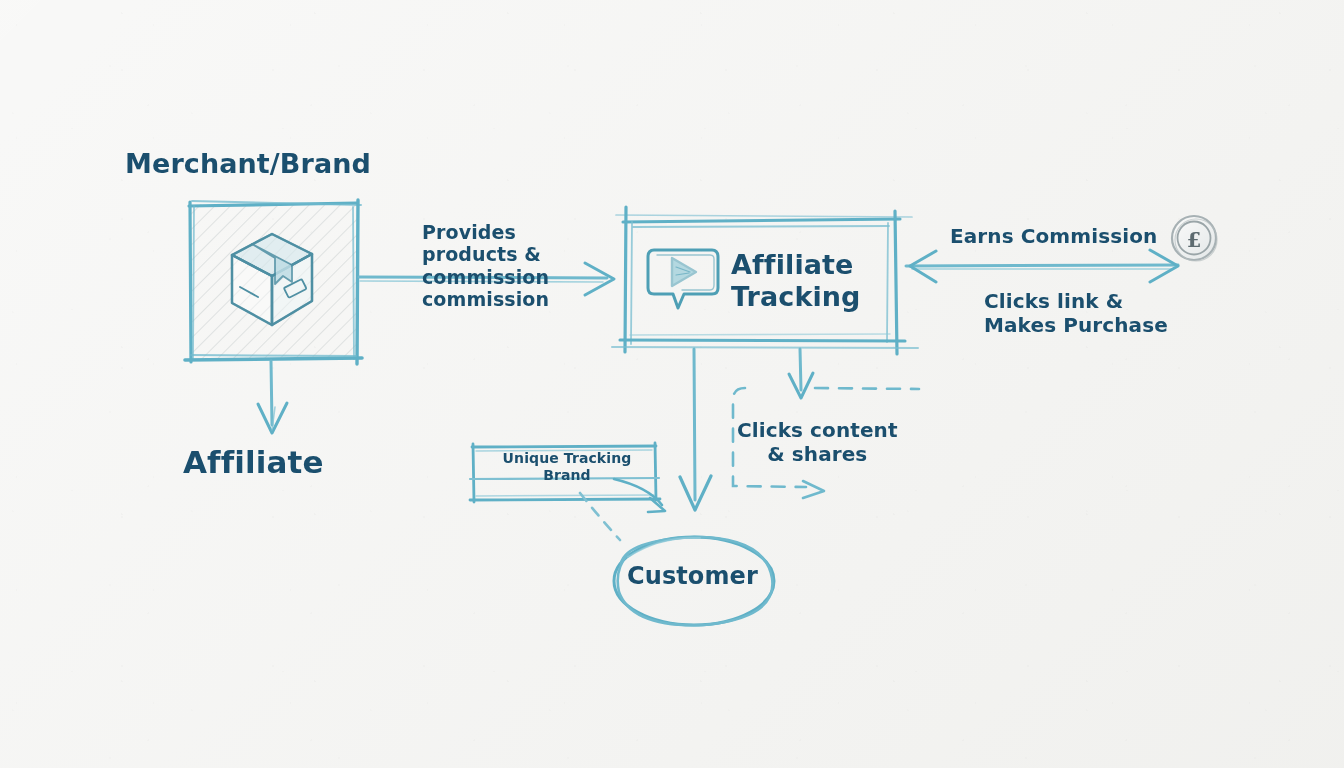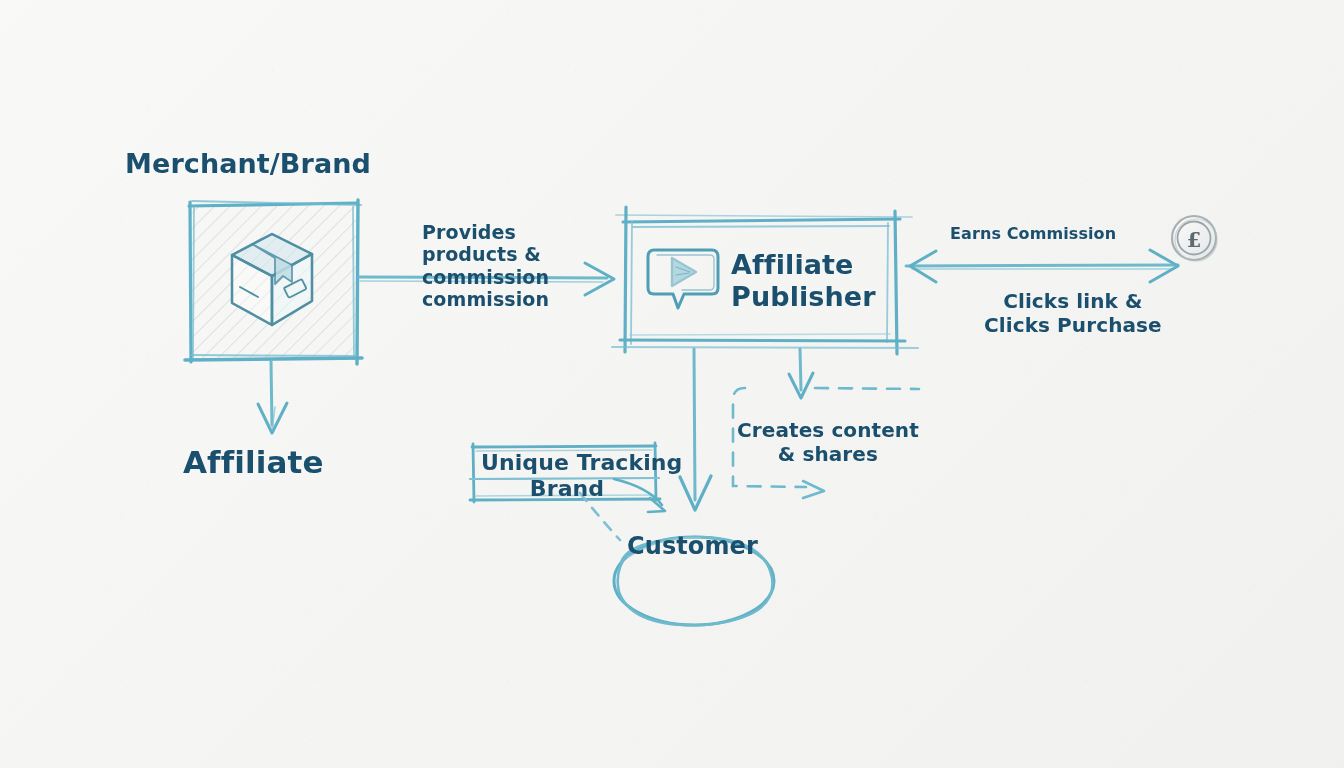--- a/index.html
+++ b/index.html
@@ -30,25 +30,25 @@
     font-family:"DejaVu Sans", sans-serif;
     color:#1b4f6e;
     white-space:pre;
     line-height:1.18;
     letter-spacing:0.1px;
   }
   .title-merchant{left:125px;top:148px;font-size:27px;font-weight:700;text-align:center;}
   .title-affiliate{left:183px;top:444px;font-size:31px;font-weight:700;}
   .pub-title{left:731px;top:249px;font-size:27px;font-weight:700;text-align:left;}
   .edge-left{left:422px;top:221px;font-size:19px;font-weight:700;}
-  .edge-right-top{left:950px;top:225px;font-size:16px;font-weight:600;}
-  .edge-right-bot{left:984px;top:290px;font-size:20px;font-weight:600;text-align:center;}
+  .edge-right-top{left:950px;top:225px;font-size:20px;font-weight:600;}
+  .edge-right-bot{left:984px;top:290px;font-size:20px;font-weight:600;text-align:left;}
   .creates{left:737px;top:419px;font-size:20px;font-weight:600;text-align:center;}
-  .tracking{left:481px;top:450px;font-size:22px;font-weight:600;text-align:center;width:172px;}
-  .customer{left:627px;top:532px;font-size:24px;font-weight:600;}
+  .tracking{left:481px;top:450px;font-size:14px;font-weight:600;text-align:center;width:172px;}
+  .customer{left:627px;top:562px;font-size:24px;font-weight:600;}
 </style>
 </head>
 <body>
 
 <div id="stage">
 
   <div class="paper"></div>
 
   <svg id="diagram" viewBox="0 0 1344 768">
     <defs>
@@ -177,27 +177,27 @@
       <path d="M621 563 Q627 540 695 537 Q765 537 772 578 Q778 618 704 625 Q632 628 619 592 Q614 570 628 554" stroke="#6fb9cd" stroke-width="2.6"></path>
       <path d="M628 557 Q660 536 700 538" stroke="#8fc9d8" stroke-width="1.8" opacity="0.8"></path>
     </g>
 
   </svg>
 
   <div class="lbl title-merchant">Merchant/Brand</div>
 
   <div class="lbl title-affiliate">Affiliate</div>
 
-  <div class="lbl pub-title"><span>Affiliate</span><br><span>Publisher</span></div>
+  <div class="lbl pub-title"><span>Affiliate</span><br><span>Tracking</span></div>
 
   <div class="lbl edge-left"><span>Provides</span><br><span>products &amp;</span><br><span>commission</span><br><span>commission</span></div>
 
   <div class="lbl edge-right-top">Earns Commission</div>
 
-  <div class="lbl edge-right-bot"><span>Clicks link &amp;</span><br><span>Clicks Purchase</span></div>
-
-  <div class="lbl creates"><span>Creates content</span><br><span>&amp; shares</span></div>
+  <div class="lbl edge-right-bot"><span>Clicks link &amp;</span><br><span>Makes Purchase</span></div>
+
+  <div class="lbl creates"><span>Clicks content</span><br><span>&amp; shares</span></div>
 
   <div class="lbl tracking"><span>Unique Tracking</span><br><span>Brand</span></div>
 
   <div class="lbl customer">Customer</div>
 
 </div>
 
 </body></html>

